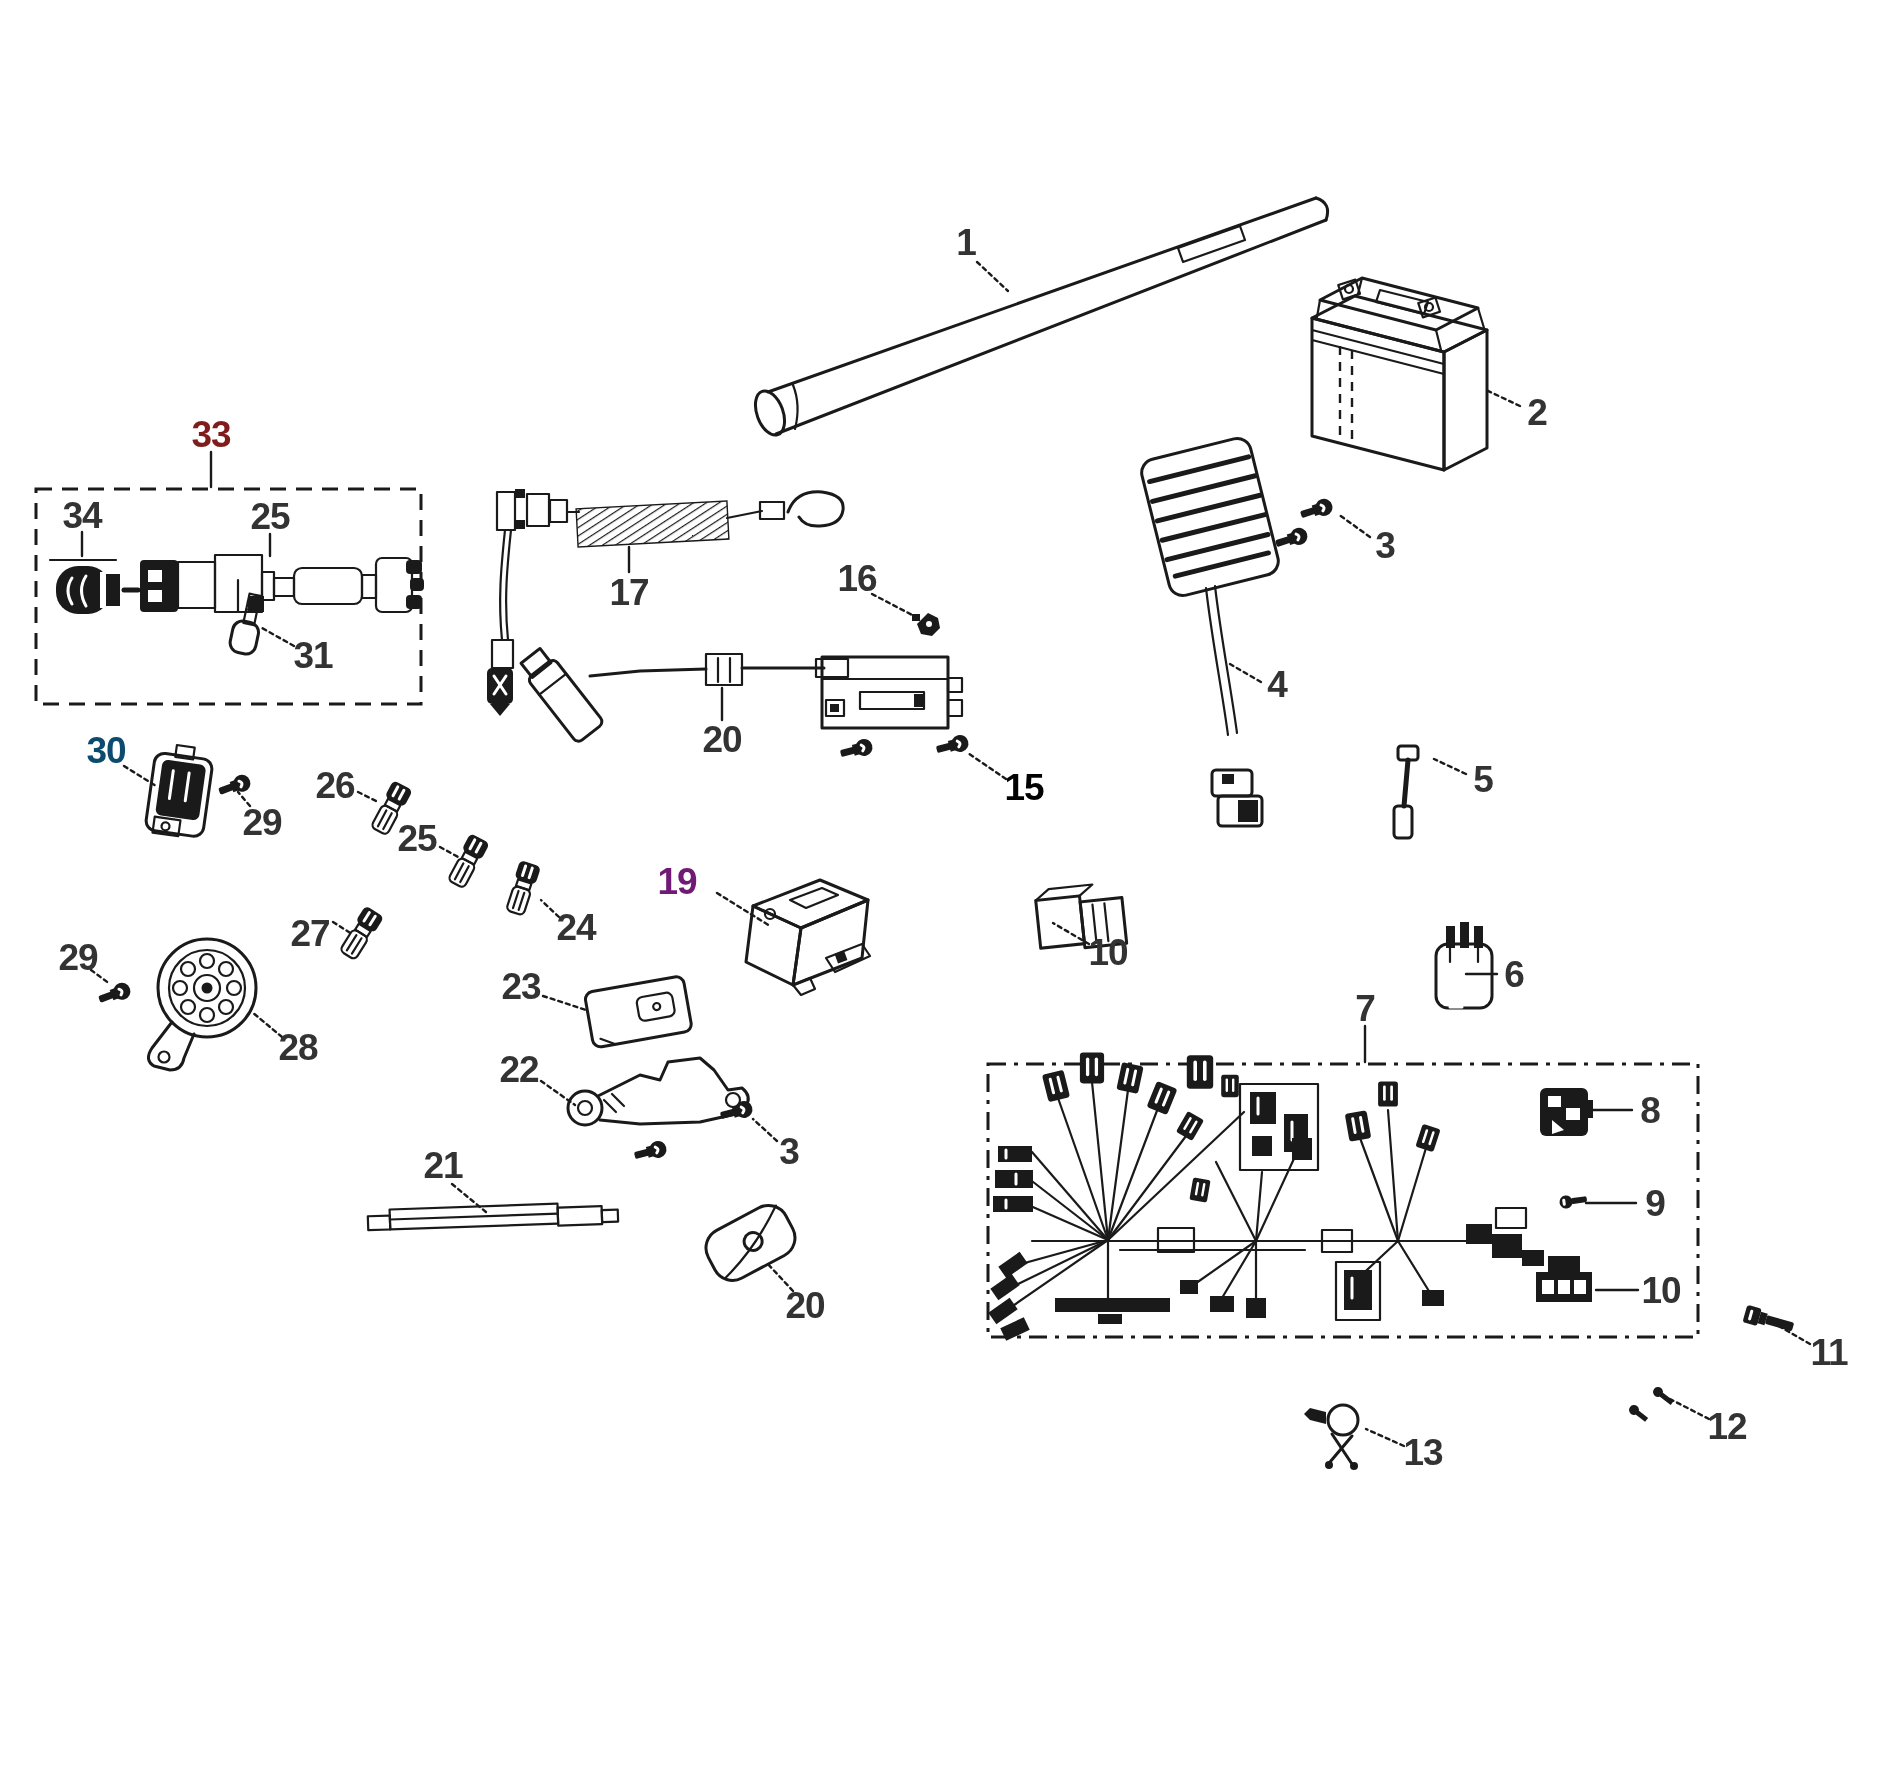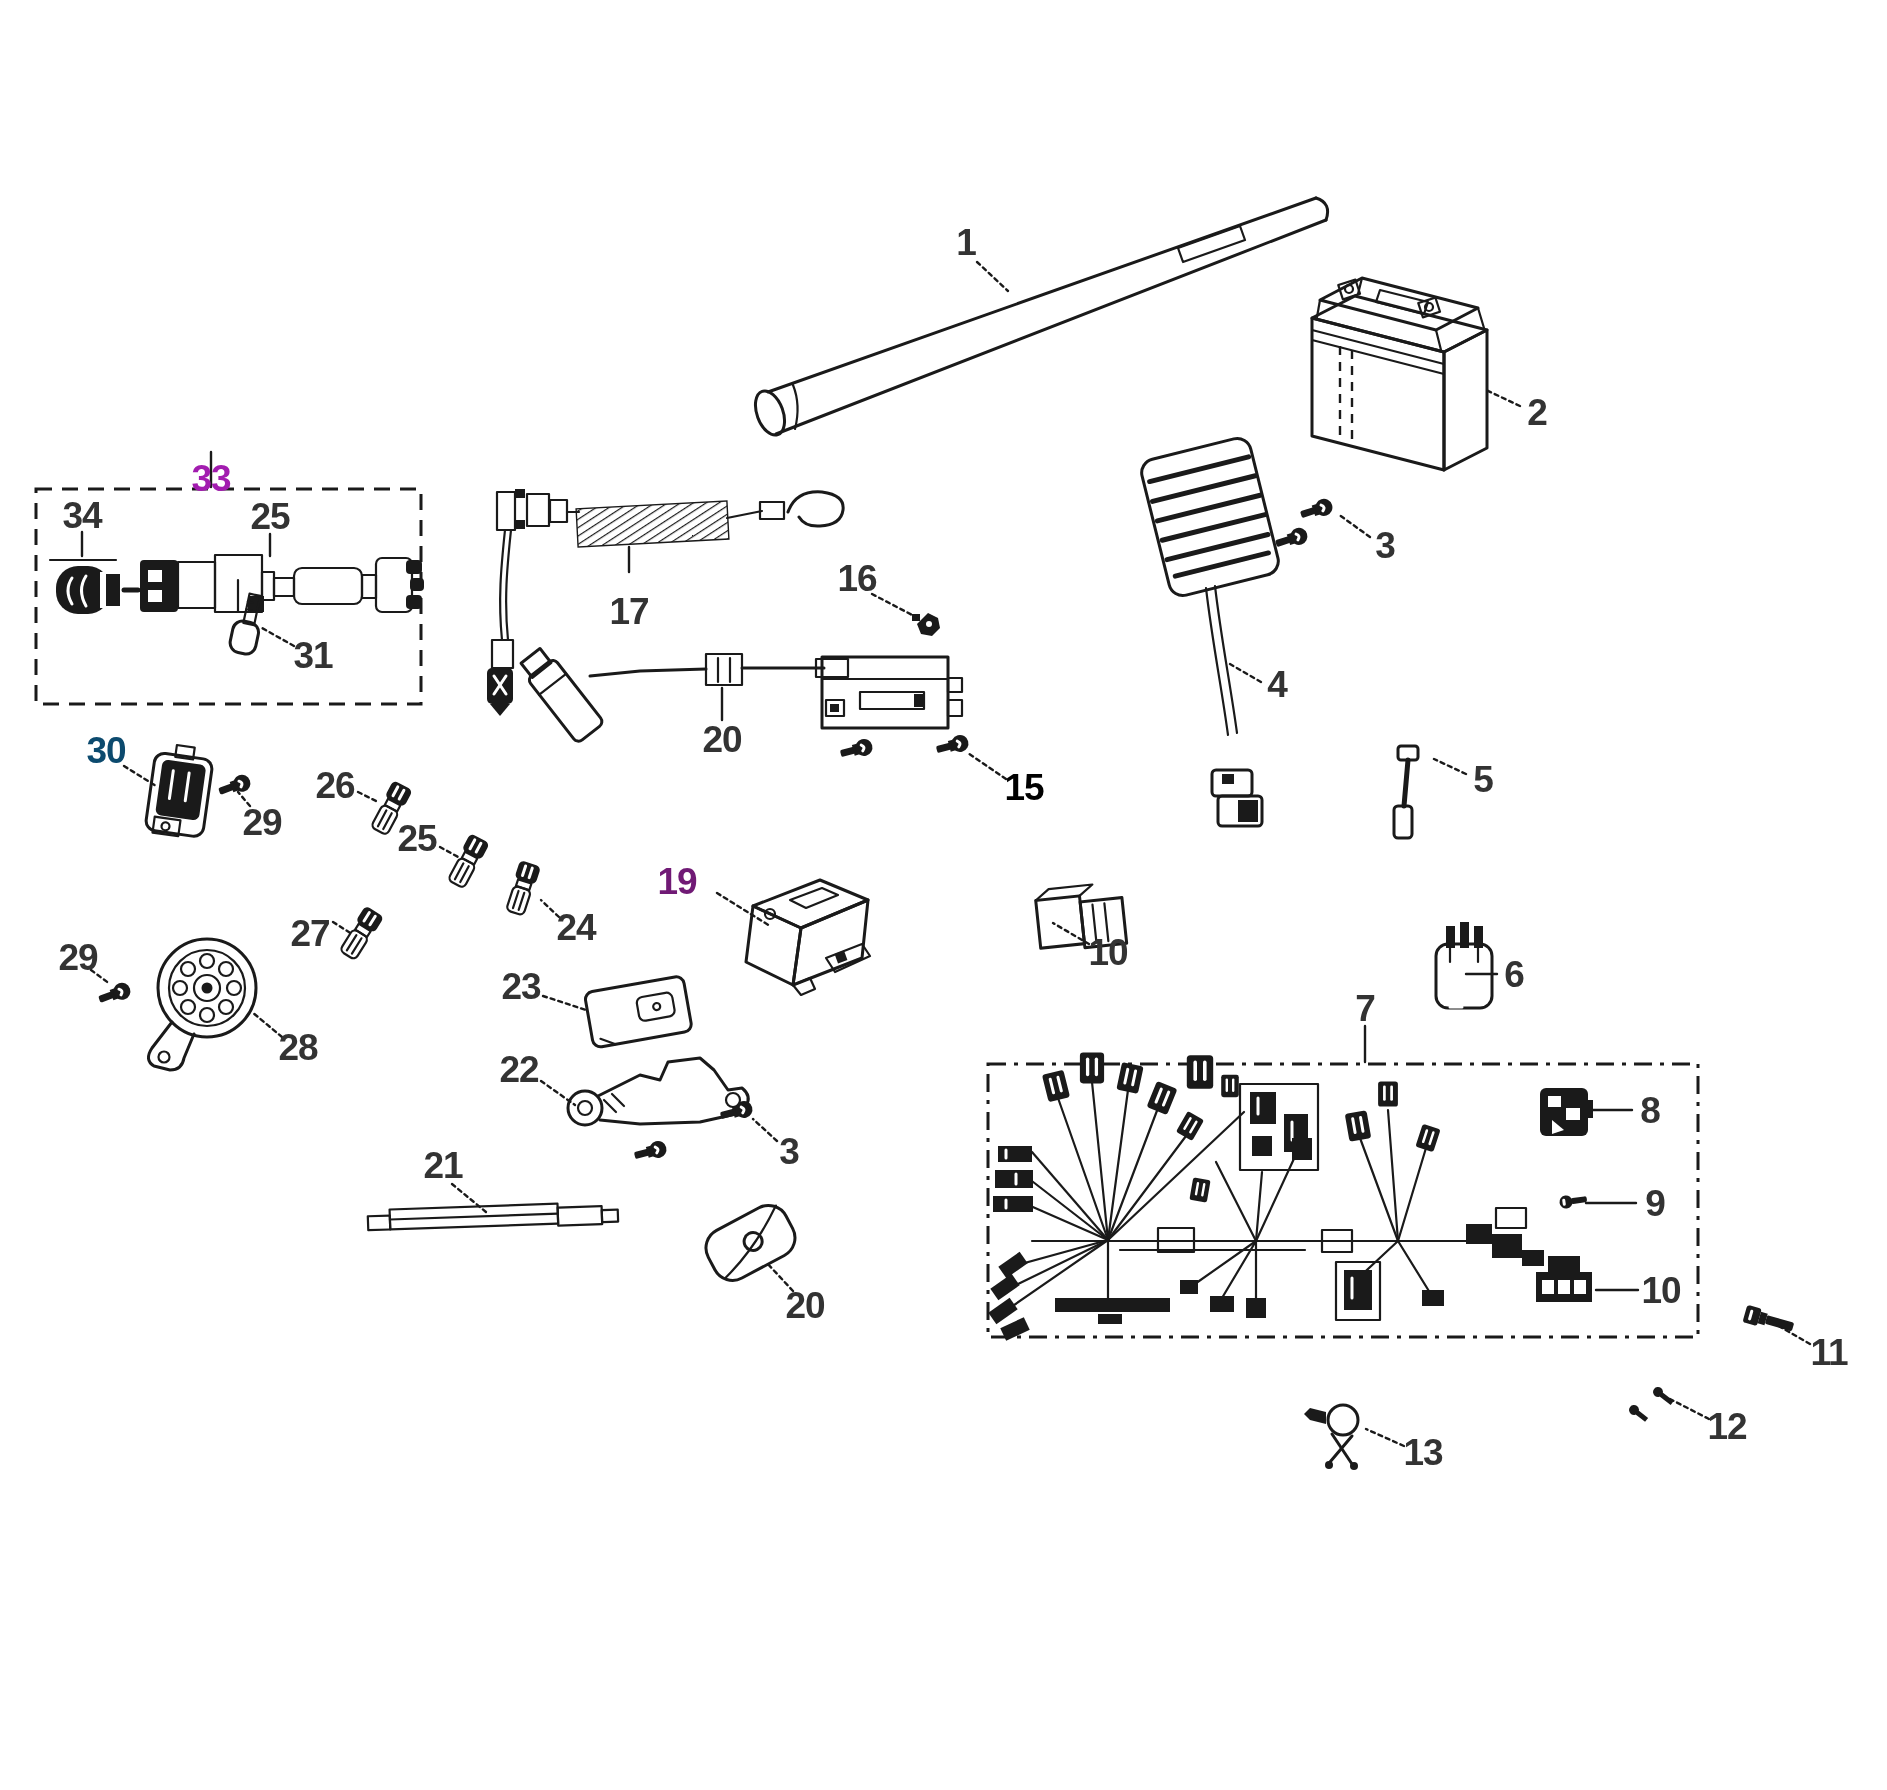--- a/index.html
+++ b/index.html
@@ -504,34 +504,34 @@
       <div class="callout" style="left: 1365px; top: 1008px; color: rgb(51, 51, 51);">7</div>
       <div class="callout" style="left: 1650px; top: 1110px; color: rgb(51, 51, 51);">8</div>
       <div class="callout" style="left: 1655px; top: 1203px; color: rgb(51, 51, 51);">9</div>
       <div class="callout" style="left: 1661px; top: 1290px; color: rgb(51, 51, 51);">10</div>
       <div class="callout" style="left: 1829px; top: 1352px; color: rgb(51, 51, 51);">11</div>
       <div class="callout" style="left: 1727px; top: 1426px; color: rgb(51, 51, 51);">12</div>
       <div class="callout" style="left: 1423px; top: 1452px; color: rgb(51, 51, 51);">13</div>
       <div class="callout" style="left: 1108px; top: 952px; color: rgb(51, 51, 51);">10</div>
       <div class="callout" style="left: 1024px; top: 787px; color: #000000;">15</div>
       <div class="callout" style="left: 857px; top: 578px; color: rgb(51, 51, 51);">16</div>
-      <div class="callout" style="left: 629px; top: 592px; color: rgb(51, 51, 51); margin-top: 19px;">17</div>
+      <div class="callout" style="left: 629px; top: 592px; color: rgb(51, 51, 51);">17</div>
       <div class="callout" style="left: 722px; top: 739px; color: rgb(51, 51, 51);">20</div>
       <div class="callout" style="left: 677px; top: 881px; color: #701a75;">19</div>
       <div class="callout" style="left: 805px; top: 1305px; color: rgb(51, 51, 51);">20</div>
       <div class="callout" style="left: 443px; top: 1165px; color: rgb(51, 51, 51); text-align: right;">21</div>
       <div class="callout" style="left: 519px; top: 1069px; color: rgb(51, 51, 51);">22</div>
       <div class="callout" style="left: 521px; top: 986px; color: rgb(51, 51, 51);">23</div>
       <div class="callout" style="left: 576px; top: 927px; color: rgb(51, 51, 51);">24</div>
       <div class="callout" style="left: 417px; top: 838px; color: rgb(51, 51, 51);">25</div>
       <div class="callout" style="left: 335px; top: 785px; color: rgb(51, 51, 51);">26</div>
       <div class="callout" style="left: 310px; top: 913px; color: rgb(51, 51, 51); margin-top: 20px;">27</div>
       <div class="callout" style="left: 298px; top: 1047px; color: rgb(51, 51, 51);">28</div>
       <div class="callout" style="left: 262px; top: 822px; color: rgb(51, 51, 51);">29</div>
       <div class="callout" style="left: 78px; top: 957px; color: rgb(51, 51, 51);">29</div>
       <div class="callout" style="left: 106px; top: 750px; color: #0c4a6e;">30</div>
       <div class="callout" style="left: 313px; top: 655px; color: rgb(51, 51, 51);">31</div>
       <div class="callout" style="left: 270px; top: 516px; color: rgb(51, 51, 51);">25</div>
-      <div class="callout" style="left: 211px; top: 434px; color: #a21caf; margin-top: 44px;">33</div>
+      <div class="callout" style="left: 211px; top: 434px; color: #7f1d1d;">33</div>
       <div class="callout" style="left: 82px; top: 515px; color: rgb(51, 51, 51);">34</div>
       <div class="callout" style="left: 789px; top: 1151px; color: rgb(51, 51, 51);">3</div>
     </div>
 </div>
 
 </body></html>

